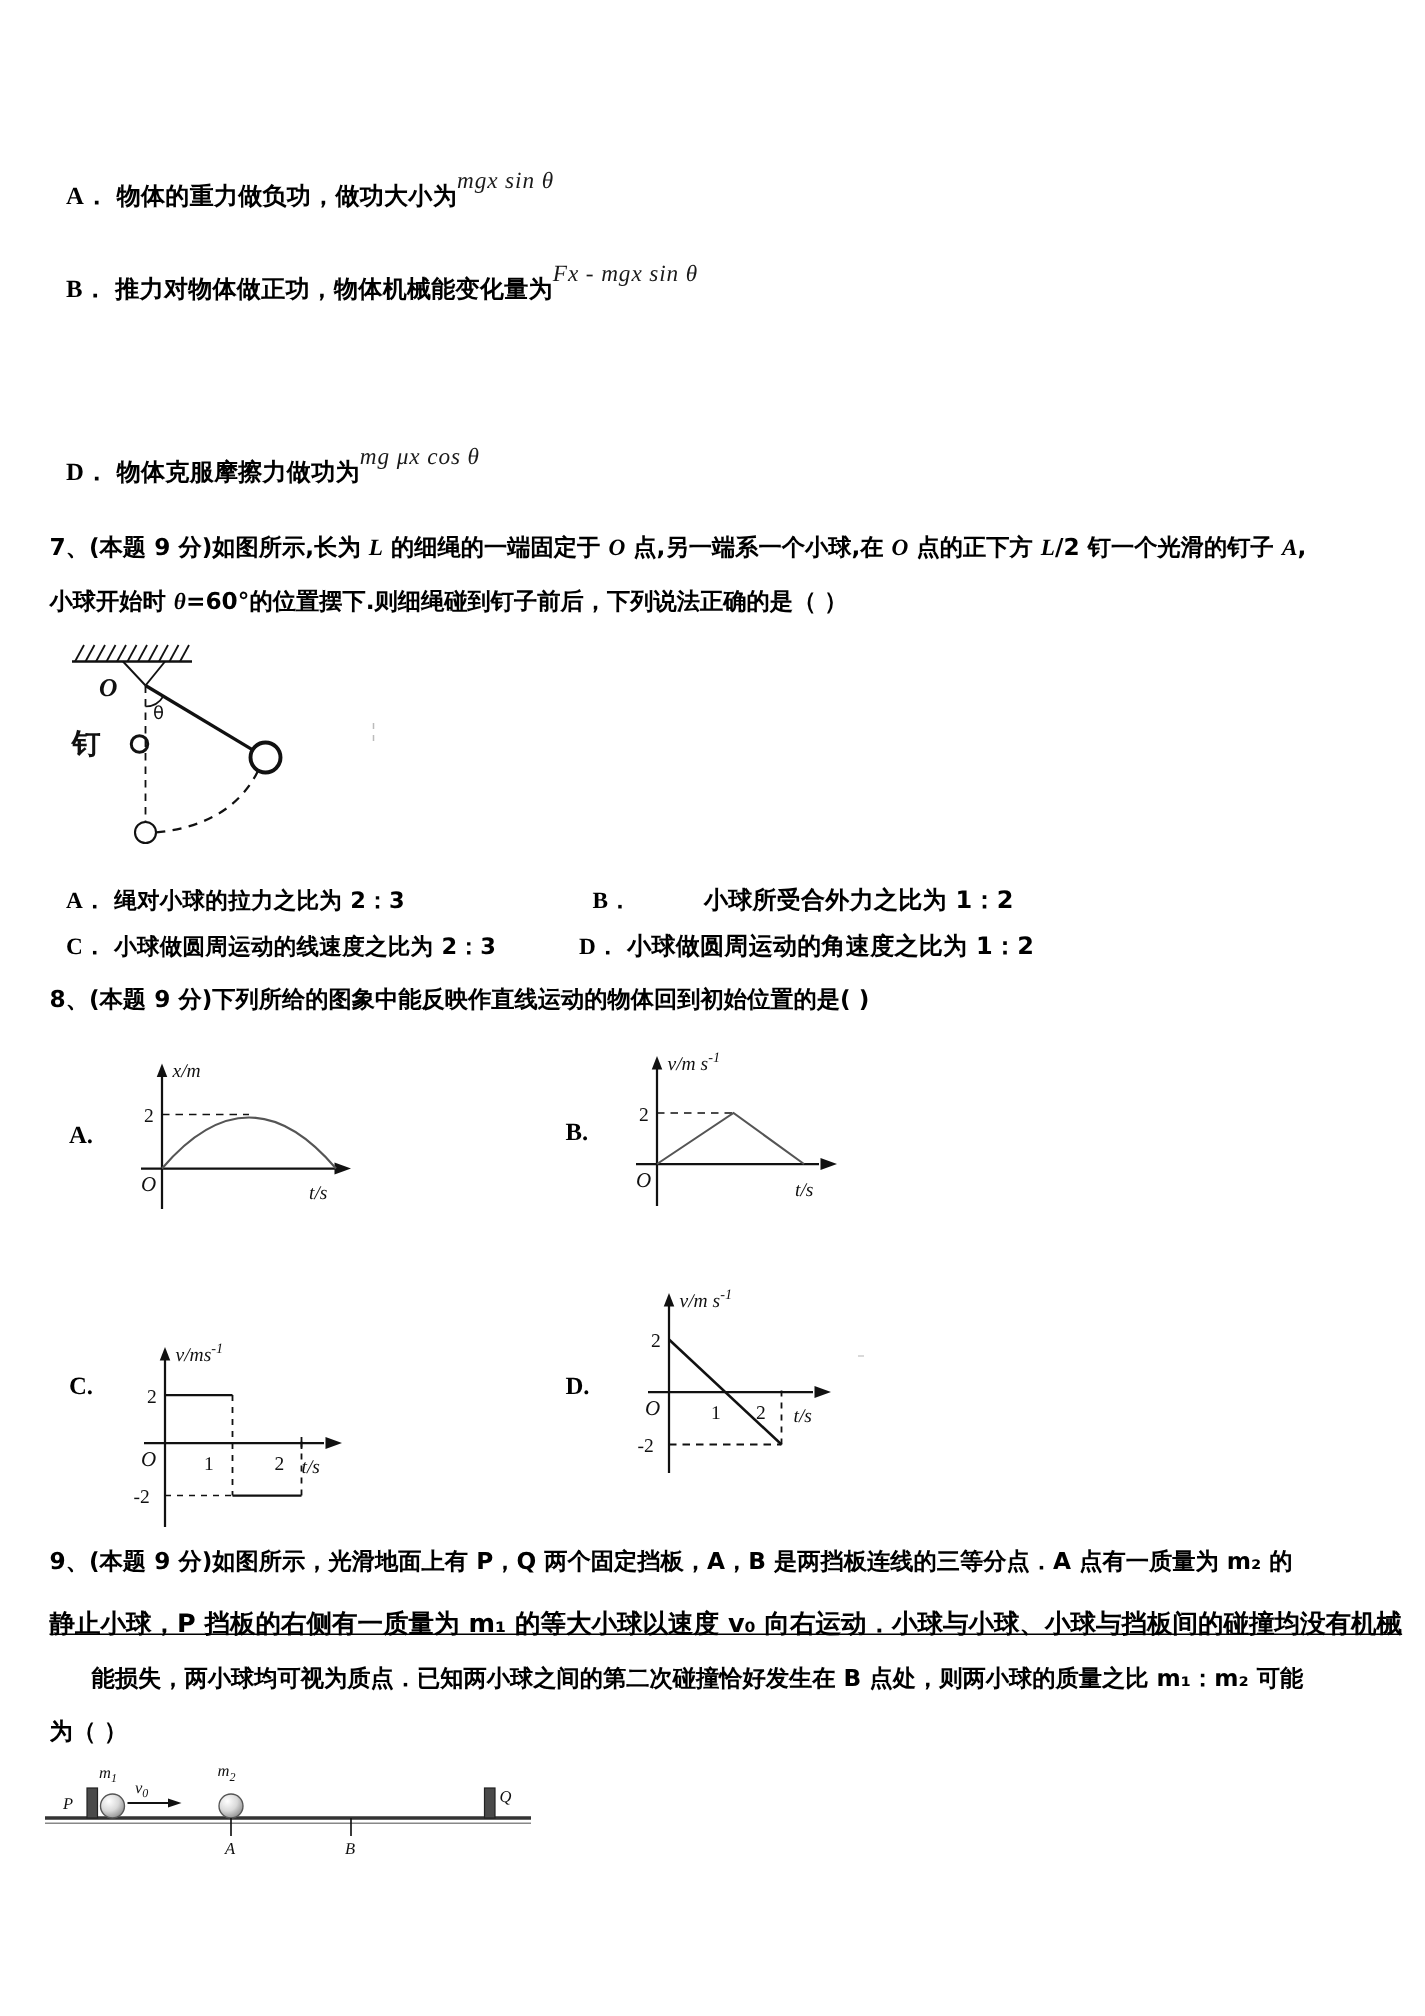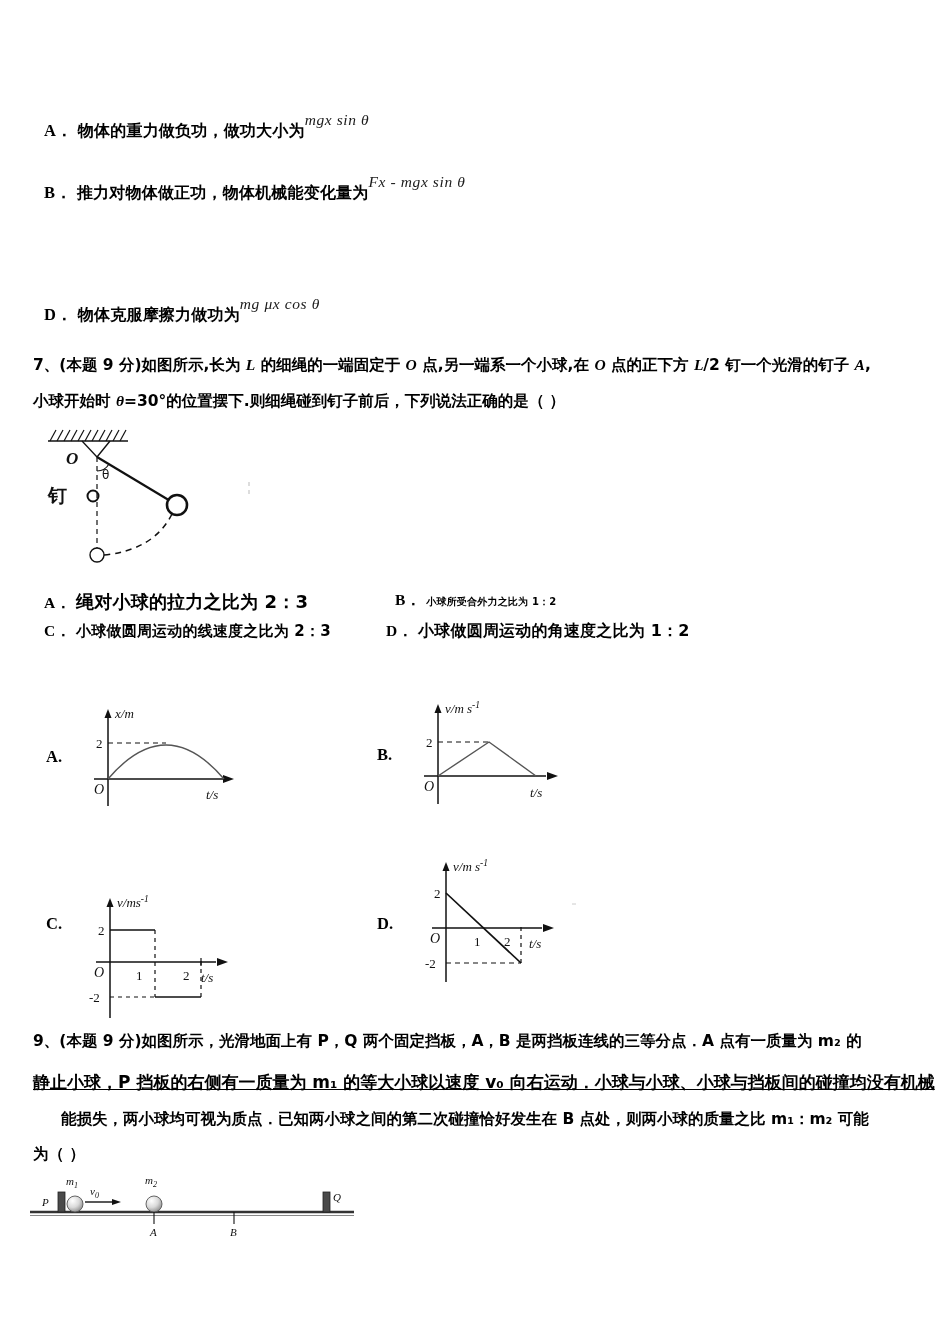--- a/index.html
+++ b/index.html
@@ -106,21 +106,21 @@
 
   <div class="opt-row" style="left:44px; top:288px;">
     <span class="opt-letter">D．</span><span class="cn">物体克服摩擦力做功为</span><span class="formula">mg μx cos θ</span>
   </div>
 
   <div class="qline" style="left:33px; top:339px; font-size:15.5px;">
     <span>7、</span><span>(本题 9 分)</span><span>如图所示,长为 </span><span class="ital">L</span><span> 的细绳的一端固定于 </span><span class="ital">O</span><span> 点,另一端系一个小球,在 </span><span class="ital">O</span><span> 点的正下方 </span><span class="ital">L</span><span>/2 钉一个光滑的钉子 </span><span class="ital">A</span><span>,</span>
   </div>
 
   <div class="qline" style="left:33px; top:375px; font-size:15.5px;">
-    <span>小球开始时 </span><span class="ital">θ</span><span>=30°的位置摆下.则细绳碰到钉子前后，下列说法正确的是（          ）</span>
+    <span>小球开始时 </span><span class="ital">θ</span><span>=60°的位置摆下.则细绳碰到钉子前后，下列说法正确的是（          ）</span>
   </div>
 
   <div class="fig" style="left:44px; top:408px;">
     <svg width="250" height="150" viewBox="0 0 250 150">
 
       <line x1="4" y1="17" x2="84" y2="17" stroke="#111" stroke-width="1.6"></line>
 
       <g stroke="#111" stroke-width="1.2">
         <line x1="6" y1="17" x2="12" y2="6"></line>
         <line x1="13" y1="17" x2="19" y2="6"></line>
@@ -161,32 +161,35 @@
       <circle cx="53" cy="131" r="7" fill="#ffffff" stroke="#111" stroke-width="1.4"></circle>
 
       <g stroke="#bbb" stroke-width="1">
         <line x1="205" y1="58" x2="205" y2="62"></line>
         <line x1="205" y1="66" x2="205" y2="70"></line>
       </g>
     </svg>
   </div>
 
   <div class="opt-row" style="left:44px; top:574px; font-size:15.5px;">
-    <span class="opt-letter">A．</span><span class="cn" style="font-size:18px;">绳对小球的拉力之比为 2：3</span>
+    <span class="opt-letter">A．</span><span class="cn" style="font-size:15px;">绳对小球的拉力之比为 2：3</span>
   </div>
   <div class="opt-row" style="left:395px; top:574px; font-size:15.5px;">
-    <span class="opt-letter">B．</span><span class="cn" style="font-size:10px;">小球所受合外力之比为 1：2</span>
+    <span class="opt-letter">B．</span><span class="cn" style="font-size:16px;margin-left:43px;">小球所受合外力之比为 1：2</span>
   </div>
   <div class="opt-row" style="left:44px; top:605px; font-size:15.5px;">
     <span class="opt-letter">C．</span><span class="cn" style="font-size:15px;">小球做圆周运动的线速度之比为 2：3</span>
   </div>
   <div class="opt-row" style="left:386px; top:605px; font-size:15.5px;">
     <span class="opt-letter">D．</span><span class="cn" style="font-size:16px;">小球做圆周运动的角速度之比为 1：2</span>
   </div>
 
+  <div class="qline" style="left:33px; top:640px; font-size:15.5px;">
+    <span>8、</span><span>(本题 9 分)</span><span>下列所给的图象中能反映作直线运动的物体回到初始位置的是(  )</span>
+  </div>
 
   <div class="panel-letter" style="left:46px; top:731px;">A.</div>
   <div class="fig" style="left:88px; top:685px;">
     <svg width="180" height="115" viewBox="0 0 180 115">
 
       <line x1="20" y1="105" x2="20" y2="14" stroke="#111" stroke-width="1.5"></line>
       <polygon points="20,8 16.5,17 23.5,17" fill="#111"></polygon>
 
       <line x1="6" y1="78" x2="136" y2="78" stroke="#111" stroke-width="1.5"></line>
       <polygon points="146,78 135,74 135,82" fill="#111"></polygon>

